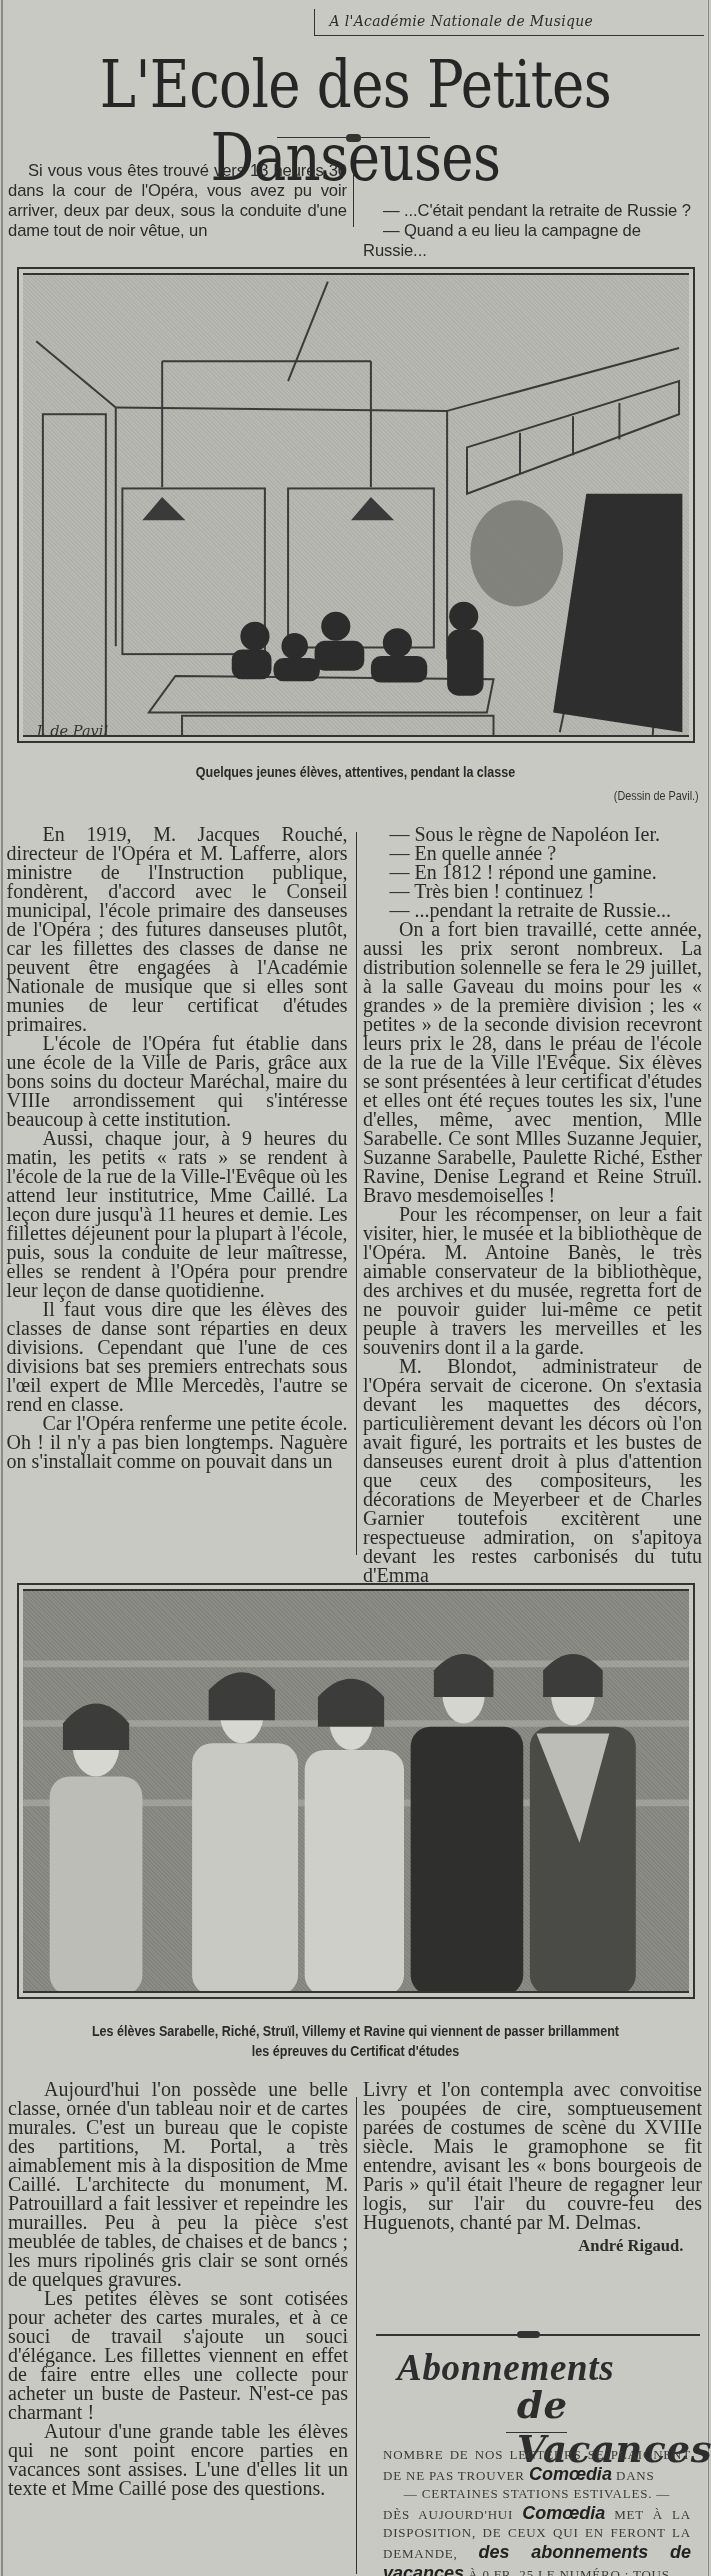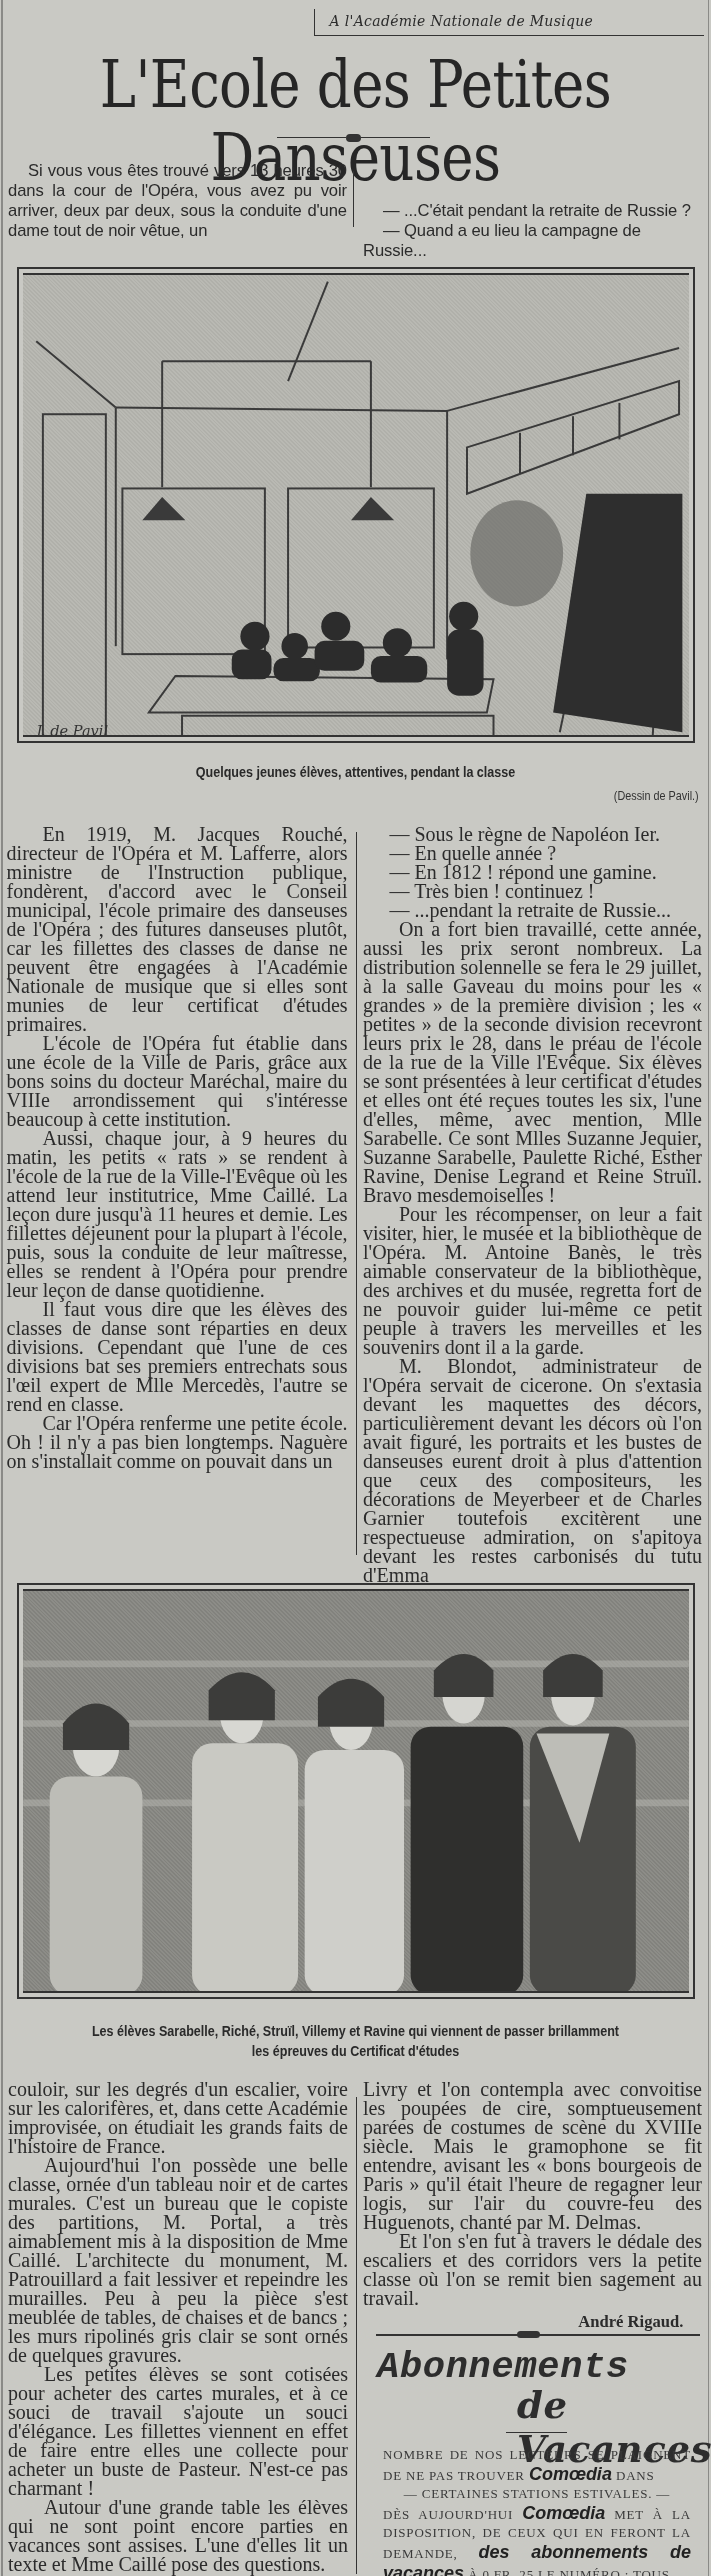--- a/index.html
+++ b/index.html
@@ -63,22 +63,22 @@
      transform:scaleX(0.86); transform-origin:center; color:#2a2a2a; }
   .credit { position:absolute; right:12px; font-family:"Liberation Sans", sans-serif; font-size:12.6px;
      transform:scaleX(0.86); transform-origin:right; color:#333; }
 
   .signature { text-align:right; font-weight:bold; font-size:16.6px; padding-right:18.6px; margin-top:4px;
      font-family:"Liberation Serif", serif; }
 
   .ad-box { position:absolute; left:363px; top:2325px; width:338px; height:245px; }
   .ad-rule { position:absolute; left:13.3px; right:1.3px; top:9.3px; height:1.3px; background:#333; }
   .ad-rule-knot { position:absolute; left:154px; top:6px; width:22.5px; height:7.3px; border-radius:4px; background:#333; }
-  .ad-title1 { position:absolute; left:14px; top:21px; font-size:37px; font-style:italic; font-weight:bold;
-     font-family:Liberation Mono, monospace; letter-spacing:0.7px; color:#2d2d2d; }
+  .ad-title1 { position:absolute; left:34px; top:21px; font-size:37px; font-style:italic; font-weight:bold;
+     font-family:Liberation Serif, serif; letter-spacing:0.7px; color:#2d2d2d; }
   .ad-title2 { position:absolute; left:154px; top:58px; font-size:37px; font-style:italic; font-weight:bold;
      font-family:"DejaVu Serif", serif; letter-spacing:0.7px; color:#2d2d2d; }
   .ad-underline { position:absolute; left:143px; top:107px; width:61px; height:1.3px; background:#333; }
   .ad-body { position:absolute; left:20px; top:121px; width:308px; font-size:13px; line-height:18.6px;
      text-transform:uppercase; letter-spacing:0.8px; text-align:justify; color:#3a3a3a;
      font-family:"Liberation Serif", serif; }
   .ad-body .brand { font-family:"Liberation Sans", sans-serif; font-weight:bold; font-style:italic;
      text-transform:none; font-size:18px; letter-spacing:0; color:#222; }
   .ad-body .center { display:block; text-align:center; }
 
@@ -223,31 +223,29 @@
       <rect x="765" y="205" width="160" height="405" rx="30" fill="#4a4a47"></rect>
       <path d="M775 215 L885 215 L840 380Z" fill="#bdbdb7"></path>
     </svg>
   </div>
 </div>
 
 <div class="caption" style="top:2022px;">Les élèves Sarabelle, Riché, Struïl, Villemy et Ravine qui viennent de passer brillamment</div>
 <div class="caption" style="top:2042px;">les épreuves du Certificat d'études</div>
 
 <div class="col" style="left:8px; top:2080px; width:340px;">
-  <p class="noindent">couloir, sur les degrés d'un escalier, voire sur les calorifères, et, dans cette Académie improvisée, on étudiait les grands faits de l'histoire de France.</p>
   <p>Aujourd'hui l'on possède une belle classe, ornée d'un tableau noir et de cartes murales. C'est un bureau que le copiste des partitions, M. Portal, a très aimablement mis à la disposition de Mme Caillé. L'architecte du monument, M. Patrouillard a fait lessiver et repeindre les murailles. Peu à peu la pièce s'est meublée de tables, de chaises et de bancs ; les murs ripolinés gris clair se sont ornés de quelques gravures.</p>
   <p>Les petites élèves se sont cotisées pour acheter des cartes murales, et à ce souci de travail s'ajoute un souci d'élégance. Les fillettes viennent en effet de faire entre elles une collecte pour acheter un buste de Pasteur. N'est-ce pas charmant !</p>
   <p>Autour d'une grande table les élèves qui ne sont point encore parties en vacances sont assises. L'une d'elles lit un texte et Mme Caillé pose des questions.</p>
 </div>
 
 <div class="vrule" style="left:356px; top:2097px; height:477px;"></div>
 
 <div class="col" style="left:363px; top:2080px; width:339px;">
   <p class="noindent">Livry et l'on contempla avec convoitise les poupées de cire, somptueusement parées de costumes de scène du XVIIIe siècle. Mais le gramophone se fit entendre, avisant les « bons bourgeois de Paris » qu'il était l'heure de regagner leur logis, sur l'air du couvre-feu des Huguenots, chanté par M. Delmas.</p>
-  <p>Et l'on s'en fut à travers le dédale des escaliers et des corridors vers la petite classe où l'on se remit bien sagement au travail.</p>
   <div class="signature">André Rigaud.</div>
 </div>
 
 <div class="ad-box">
   <div class="ad-rule"></div>
   <div class="ad-rule-knot"></div>
   <div class="ad-title1">Abonnements</div>
   <div class="ad-title2">de Vacances</div>
   <div class="ad-underline"></div>
   <div class="ad-body">

